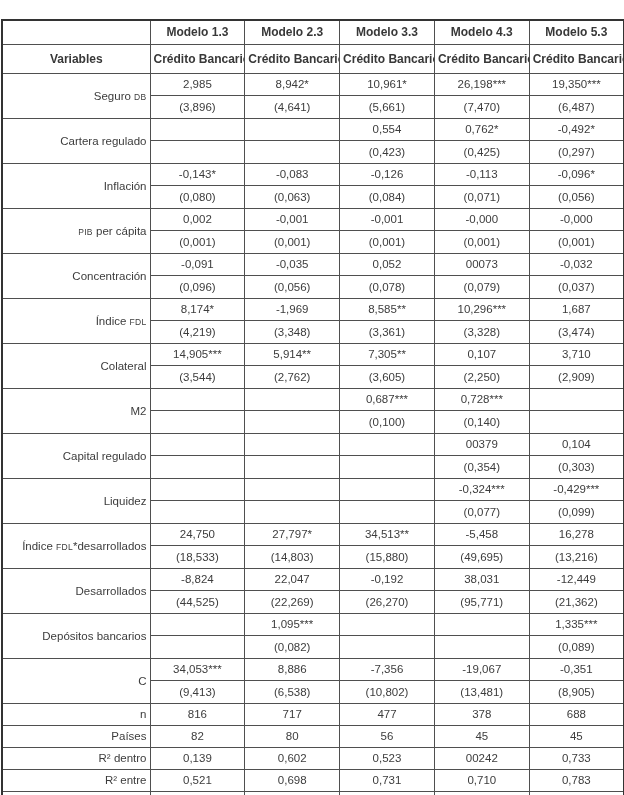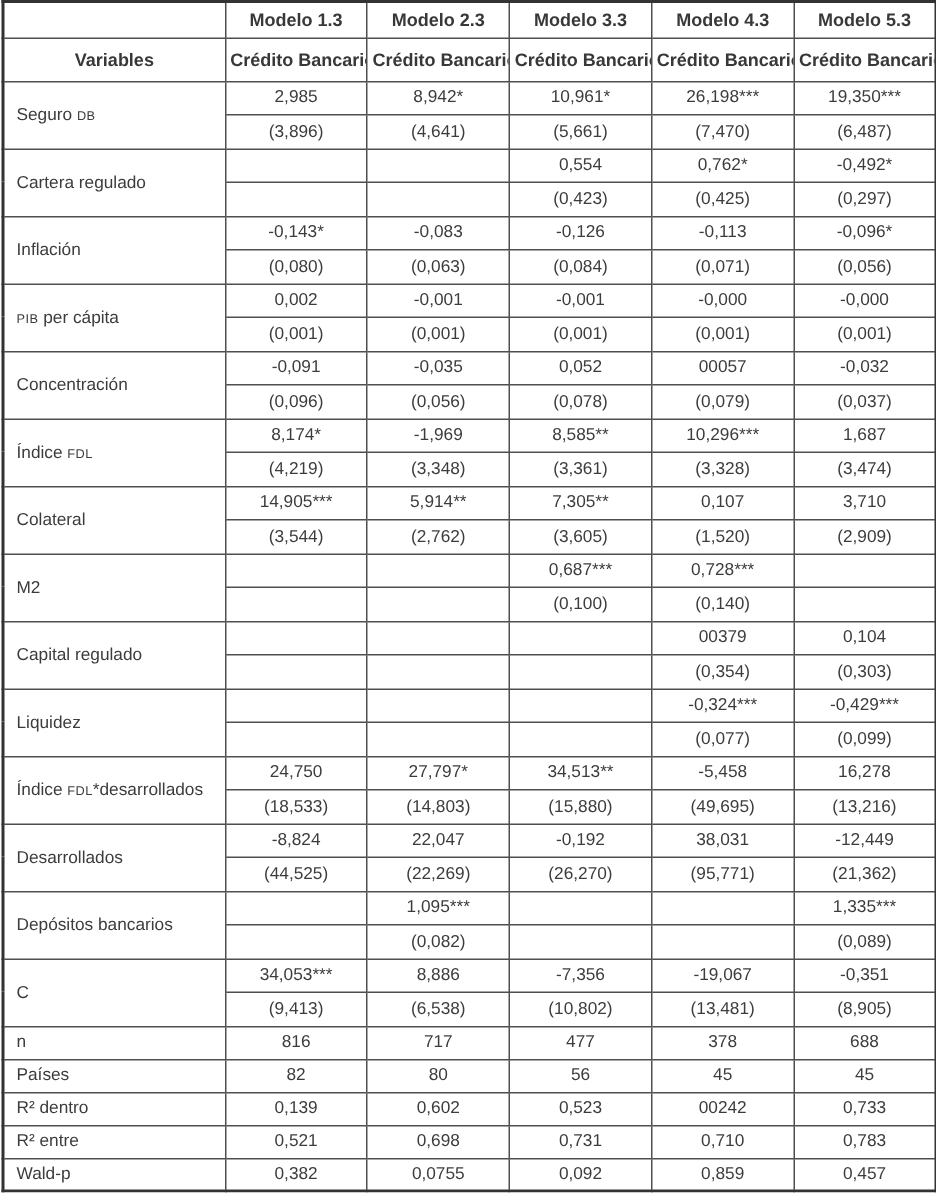--- a/index.html
+++ b/index.html
@@ -1,30 +1,30 @@
 <!DOCTYPE html>
 <html><head>
 <meta charset="utf-8">
 <style>
   html,body{margin:0;padding:0;background:#ffffff;}
   body{width:624px;height:795px;overflow:hidden;}
-  .page{box-sizing:border-box;width:624px;height:580px;padding:0 1px;
+  .page{box-sizing:border-box;width:624px;height:580px;padding:19px 1px;
         font-family:"Liberation Sans",sans-serif;}
   table.reg{border-collapse:collapse;table-layout:fixed;width:622px;height:792px;
         border:2px solid #333333;color:#3c3c3c;}
   .reg th,.reg td{border:1px solid #4f4f4f;overflow:hidden;white-space:nowrap;
         padding:1px 3px;vertical-align:middle;}
   .reg th{font-size:12px;font-weight:bold;text-align:center;color:#383838;}
   .reg td{font-size:11.5px;text-align:center;}
   .row-model{height:24px;}
   .row-dep{height:29px;}
   .row-coef{height:22px;}
   .row-se{height:23px;}
   .row-stat{height:22px;}
-  td.var-label, td.stat-label{text-align:left;padding-left:8px;}
+  td.var-label, td.stat-label{text-align:right;padding-left:8px;}
   
   .sc{font-size:8.5px;letter-spacing:.3px;}
 </style>
 </head>
 <body>
 
 <div class="page">
   <table class="reg">
     <colgroup>
       <col style="width:148px">
@@ -111,21 +111,21 @@
           <td>(0,001)</td>
           <td>(0,001)</td>
           <td>(0,001)</td>
           <td>(0,001)</td>
         </tr>
         <tr class="row-coef">
           <td class="var-label" rowspan="2">Concentración</td>
           <td>-0,091</td>
           <td>-0,035</td>
           <td>0,052</td>
-          <td>00057</td>
+          <td>00073</td>
           <td>-0,032</td>
         </tr>
         <tr class="row-se">
           <td>(0,096)</td>
           <td>(0,056)</td>
           <td>(0,078)</td>
           <td>(0,079)</td>
           <td>(0,037)</td>
         </tr>
         <tr class="row-coef">
@@ -148,21 +148,21 @@
           <td>14,905***</td>
           <td>5,914**</td>
           <td>7,305**</td>
           <td>0,107</td>
           <td>3,710</td>
         </tr>
         <tr class="row-se">
           <td>(3,544)</td>
           <td>(2,762)</td>
           <td>(3,605)</td>
-          <td>(1,520)</td>
+          <td>(2,250)</td>
           <td>(2,909)</td>
         </tr>
         <tr class="row-coef">
           <td class="var-label" rowspan="2">M2</td>
           <td></td>
           <td></td>
           <td>0,687***</td>
           <td>0,728***</td>
           <td></td>
         </tr>

